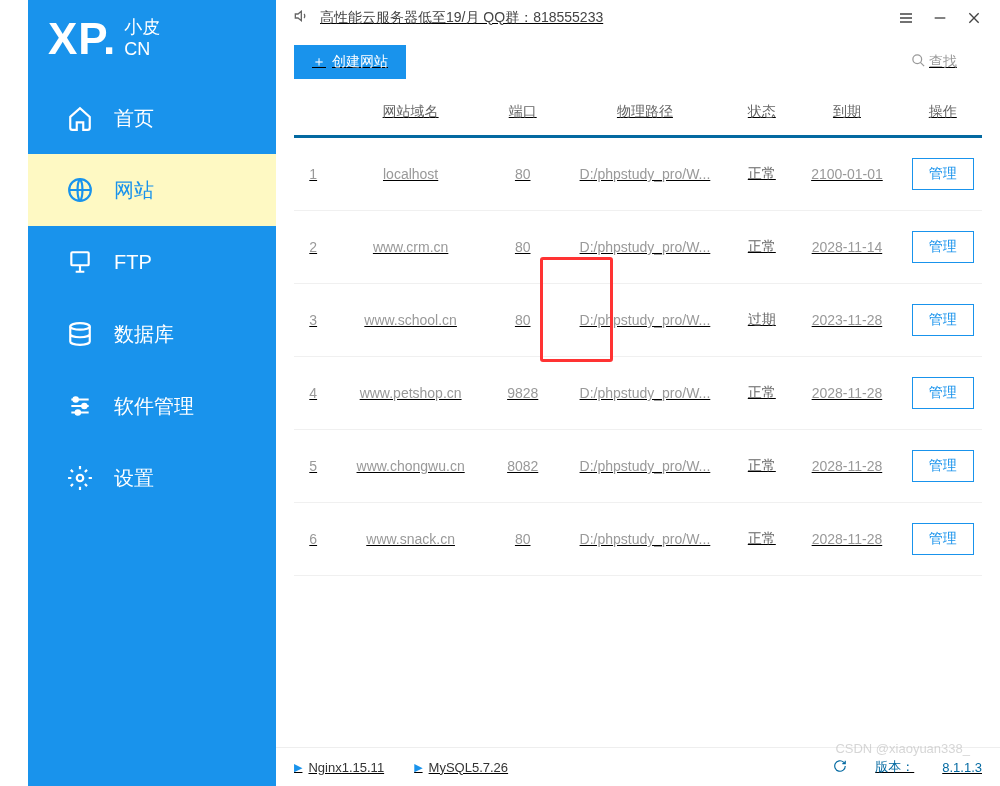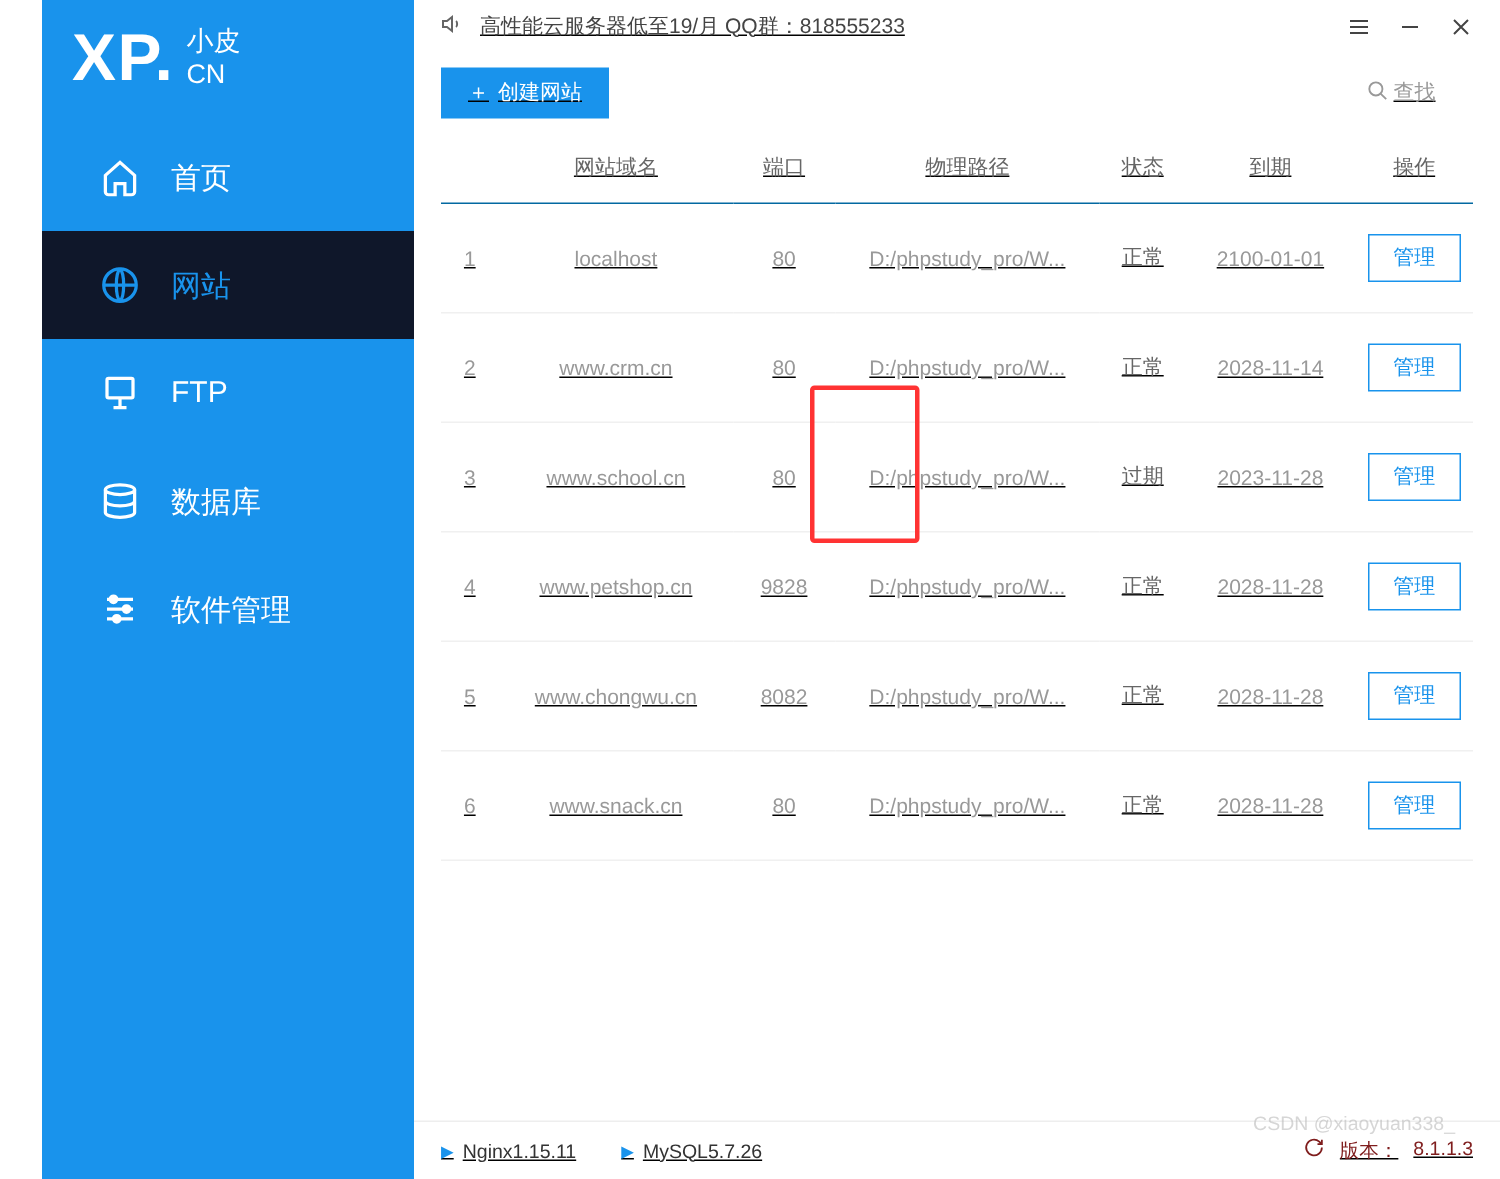--- a/index.html
+++ b/index.html
@@ -4,52 +4,52 @@
   <style>
     * { margin: 0; padding: 0; box-sizing: border-box; font-family: "Microsoft YaHei", Arial, sans-serif; }
     body { width: 1000px; height: 786px; background: #fff; display: flex; overflow: hidden; }
     
     .sidebar { width: 248px; background: #1993ec; color: #fff; display: flex; flex-direction: column; margin-left: 28px; }
     .logo { padding: 14px 20px 18px; display: flex; align-items: center; gap: 8px; }
     .logo-xp { font-size: 44px; font-weight: 600; letter-spacing: 1px; }
     .logo-cn { font-size: 18px; line-height: 1.2; }
     
     .nav-item { display: flex; align-items: center; gap: 20px; padding: 22px 38px; font-size: 20px; cursor: pointer; color: #fff; text-align: right; }
-    .nav-item.active { background: #0f172a; color: #1993ec; }
+    .nav-item.active { background: #fef9c3; color: #1993ec; }
     .nav-icon { width: 28px; height: 28px; display: flex; align-items: center; justify-content: center; }
     
     .main { flex: 1; display: flex; flex-direction: column; background: #fff; text-decoration: underline; }
     
     .topbar { display: flex; align-items: center; padding: 8px 18px; font-size: 14px; color: #444; }
     .topbar-right { margin-left: auto; display: flex; gap: 18px; align-items: center; }
     .win-btn { cursor: pointer; width: 16px; height: 16px; display: flex; align-items: center; justify-content: center; }
     
     .toolbar { display: flex; align-items: center; padding: 10px 18px; gap: 16px; }
     .create-btn { background: #1993ec; color: #fff; border: none; padding: 8px 18px; font-size: 14px; cursor: pointer; display: flex; align-items: center; gap: 6px; }
     .search-box { margin-left: auto; display: flex; align-items: center; gap: 3px; color: #999; font-size: 14px; border: 1px solid transparent; padding: 6px 24px; }
     
     .table-wrap { flex: 1; padding: 0 18px; position: relative; }
     table { width: 100%; border-collapse: collapse; }
-    th { padding: 14px 8px; font-weight: normal; color: #666; font-size: 14px; border-bottom: 1px solid #0369a1; text-align: center; }
+    th { padding: 14px 8px; font-weight: normal; color: #666; font-size: 14px; border-bottom: 3px solid #0369a1; text-align: center; }
     td { padding: 20px 8px; color: #999; font-size: 14px; border-bottom: 1px solid #f0f0f0; text-align: center; }
     td.idx { width: 40px; }
     td.domain { width: 160px; }
     td.port { width: 70px; }
     td.path { width: 180px; }
     td.status { width: 60px; color: #666; }
     td.expire { width: 120px; }
     td.action { width: 80px; }
     .manage-btn { border: 1px solid #1993ec; color: #1993ec; background: #fff; padding: 6px 16px; font-size: 14px; cursor: pointer; }
     
     .highlight-box { position: absolute; border: 3px solid #ff3333; left: 264px; top: 168px; width: 73px; height: 105px; pointer-events: none; border-radius: 3px; }
     
     .statusbar { display: flex; align-items: center; padding: 10px 18px; border-top: 1px solid #eee; font-size: 13px; }
     .svc { display: flex; align-items: center; gap: 6px; margin-right: 30px; color: #333; }
     .svc-arrow { color: #1993ec; font-size: 11px; }
-    .sb-right { margin-left: auto; display: flex; gap: 10px; color: #7f1d1d; }
+    .sb-right { margin-left: auto; display: flex; align-items: center; gap: 28px; color: #0369a1; }
     .watermark { position: absolute; right: 30px; bottom: 30px; color: #bbb; font-size: 13px; opacity: 0.6; }
     
     svg { stroke: currentColor; fill: none; stroke-width: 2; }
   </style>
 </head>
 <body>
 
 <div class="sidebar">
   <div class="logo">
     <span class="logo-xp">XP.</span>
@@ -103,20 +103,29 @@
       <svg viewBox="0 0 24 24" width="26" height="26">
           <path d="M4 6h16M4 12h16M4 18h16"></path>
           <circle cx="8" cy="6" r="2" fill="currentColor"></circle>
           <circle cx="16" cy="12" r="2" fill="currentColor"></circle>
           <circle cx="10" cy="18" r="2" fill="currentColor"></circle>
         </svg>
     </span>
     <span>软件管理</span>
   </div>
 
+  <div class="nav-item">
+    <span class="nav-icon">
+      <svg viewBox="0 0 24 24" width="26" height="26">
+          <circle cx="12" cy="12" r="3"></circle>
+          <path d="M12 1v3m0 16v3m11-11h-3M4 12H1m17.5-7.5l-2 2m-11 11l-2 2m15 0l-2-2m-11-11l-2-2"></path>
+        </svg>
+    </span>
+    <span>设置</span>
+  </div>
 </div>
 
 <div class="main">
   <div class="topbar">
     <span style="margin-right:10px;color:#666;">
       <svg viewBox="0 0 24 24" width="16" height="16">
           <path d="M11 5L6 9H2v6h4l5 4V5zM15 9c1.5 1 1.5 5 0 6"></path>
         </svg>
     </span>
     <span>高性能云服务器低至19/月  QQ群：818555233</span>

